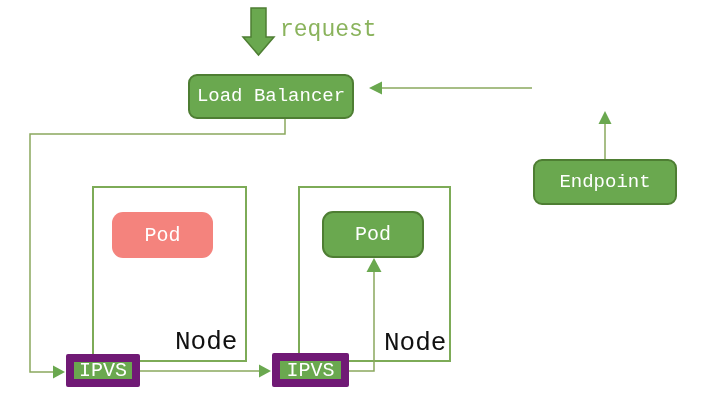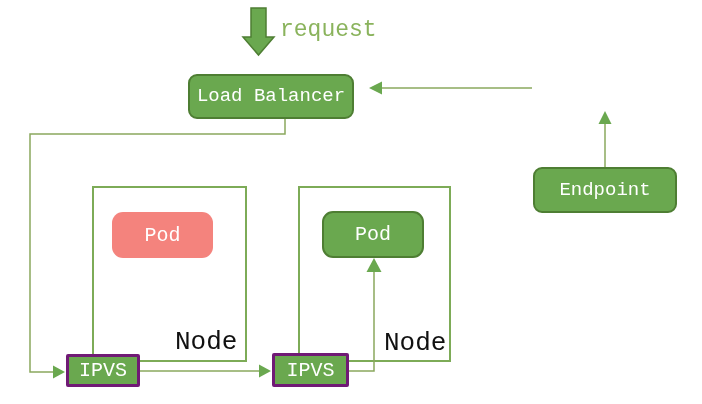--- a/index.html
+++ b/index.html
@@ -18,32 +18,32 @@
   .node-rect.right{left:298px;top:186px;width:153px;height:176px;}
 
   .gbox{
     position:absolute;z-index:3;box-sizing:border-box;
     background:#6aa84f;border:2px solid #4e7e33;border-radius:9px;
     color:#ffffff;font-size:19px;line-height:1;
     display:flex;align-items:center;justify-content:center;
   }
   .gbox.lb{left:188px;top:66px;width:166px;height:45px;margin-top:8px;}
   .gbox.svc{left:532px;top:65px;width:146px;height:44px;}
-  .gbox.ep{left:533px;top:167px;width:144px;height:46px;}
+  .gbox.ep{left:533px;top:159px;width:144px;height:46px;}
 
   .pod{
     position:absolute;z-index:3;box-sizing:border-box;border-radius:11px;
     color:#ffffff;font-size:20px;display:flex;align-items:center;justify-content:center;text-align:center;
   }
   .pod.pink{left:112px;top:212px;width:101px;height:46px;background:#f4837d;border:none;}
   .pod.green{left:322px;top:211px;width:102px;height:47px;background:#6aa84f;border:2px solid #4e7e33;}
 
   .ipvs{
     position:absolute;z-index:4;box-sizing:border-box;
-    background:#6aa84f;border:3px solid #701a75;border-radius:2px;
+    background:#6aa84f;border:8px solid #701a75;border-radius:2px;
     color:#ffffff;font-size:20px;display:flex;align-items:center;justify-content:center;
   }
   .ipvs.left{left:66px;top:354px;width:74px;height:33px;}
   .ipvs.right{left:272px;top:353px;width:77px;height:34px;}
 
   .node-label{
     position:absolute;z-index:3;color:#111111;font-size:26px;line-height:1;
   }
   .node-label.left{left:175px;top:329px;}
   .node-label.right{left:384px;top:330px;}

